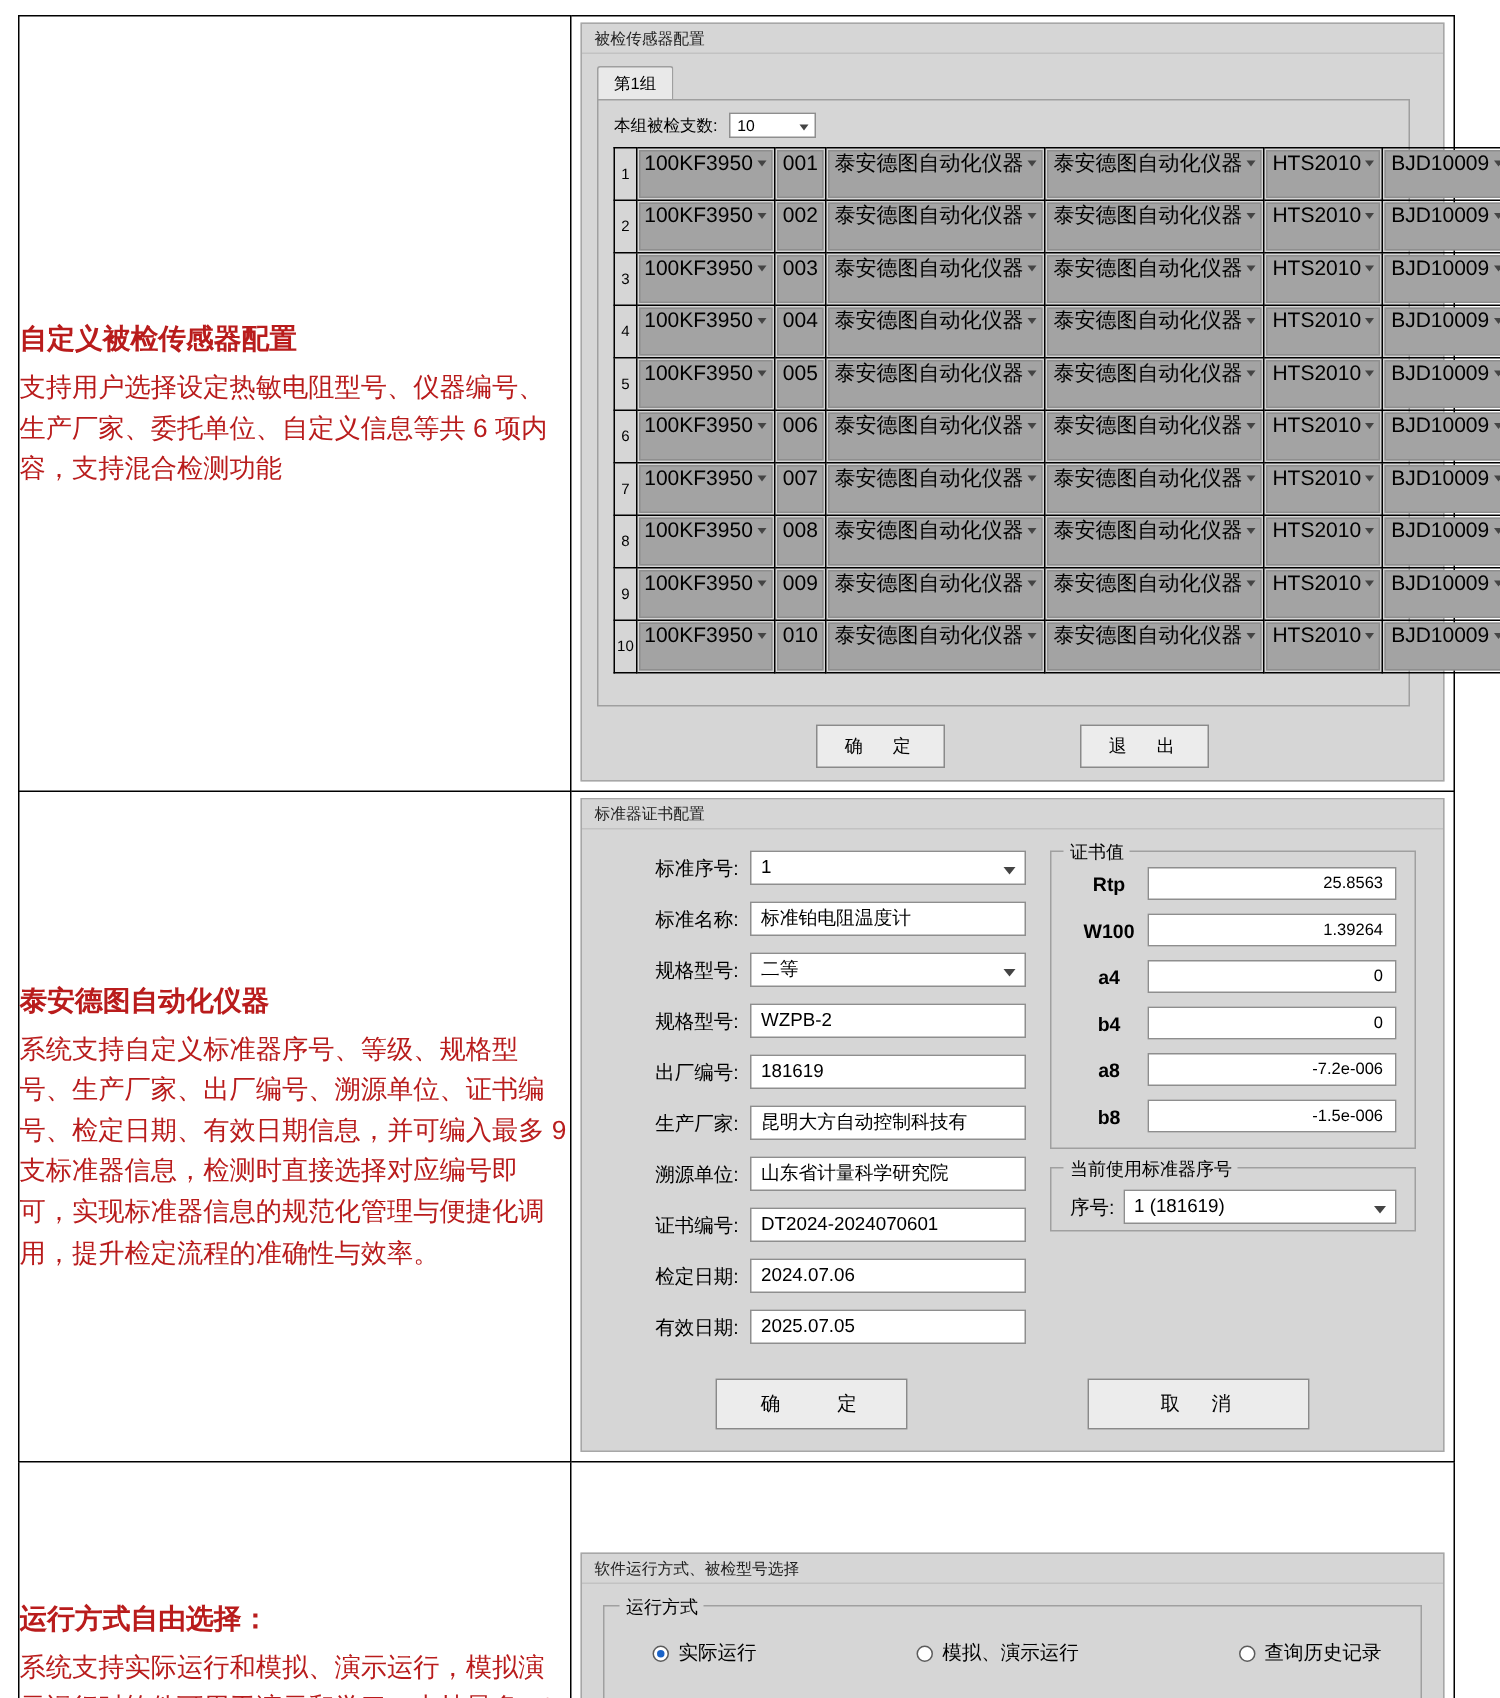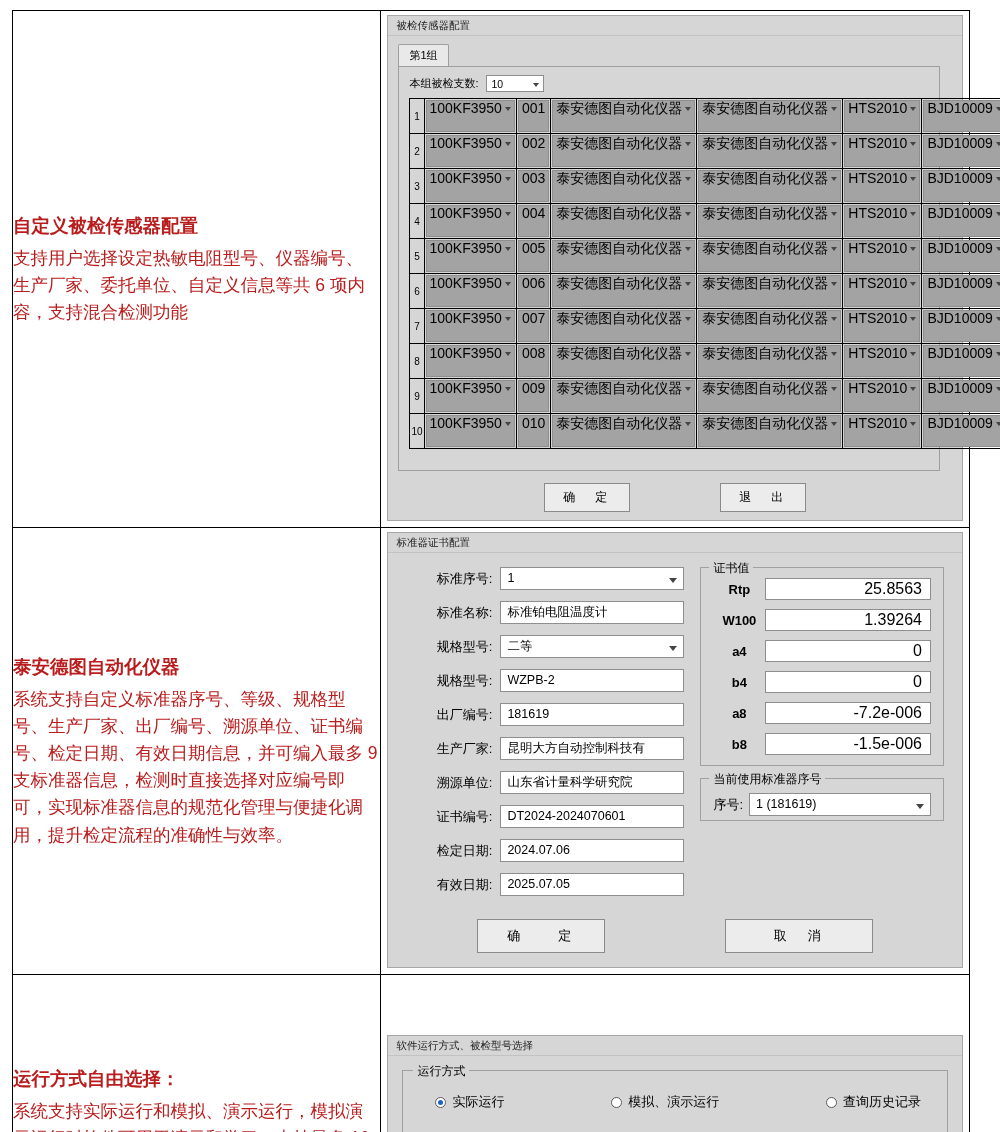--- a/index.html
+++ b/index.html
@@ -242,21 +242,21 @@
     font-size: 13px;
     text-align: center;
     font-weight: bold;
   }
   .certval {
     flex: 1;
     background: #fff;
     border: 1px solid #8e8e8e;
     height: 22px;
     line-height: 20px;
-    font-size: 16px;
+    font-size: 11px;
     padding: 0 8px 0 4px;
     text-align: right;
     box-sizing: border-box;
   }
   .cur-row {
     display: flex;
     align-items: center;
     gap: 6px;
   }
   .cur-row .lab { font-size: 13px; }

